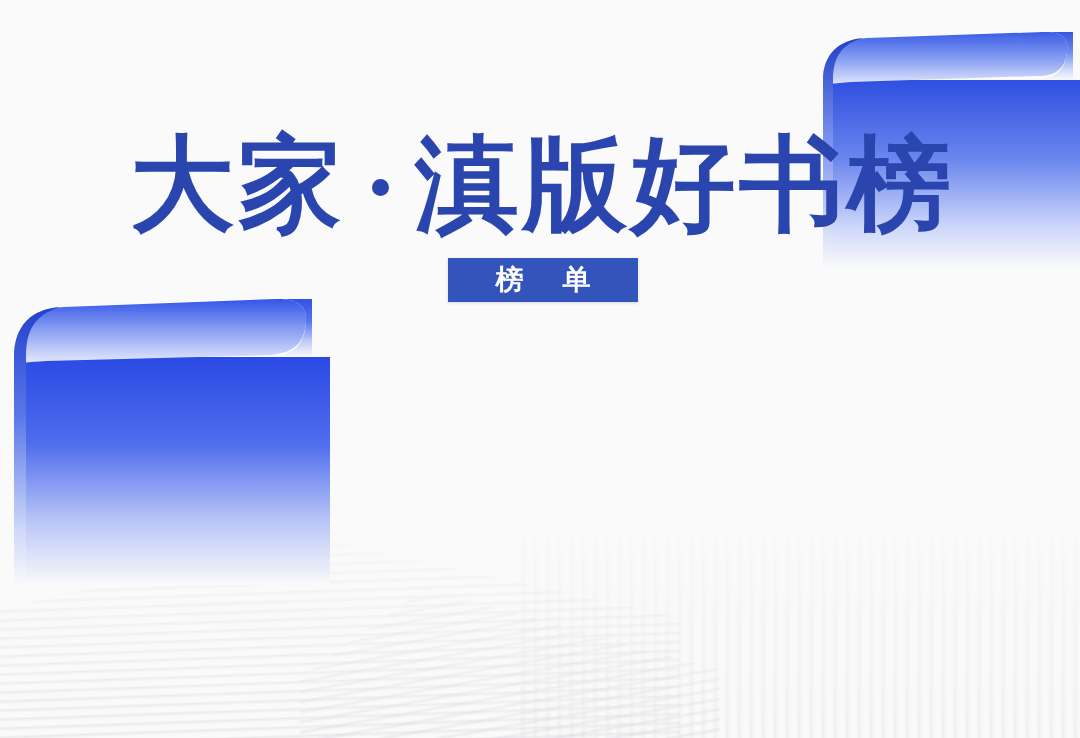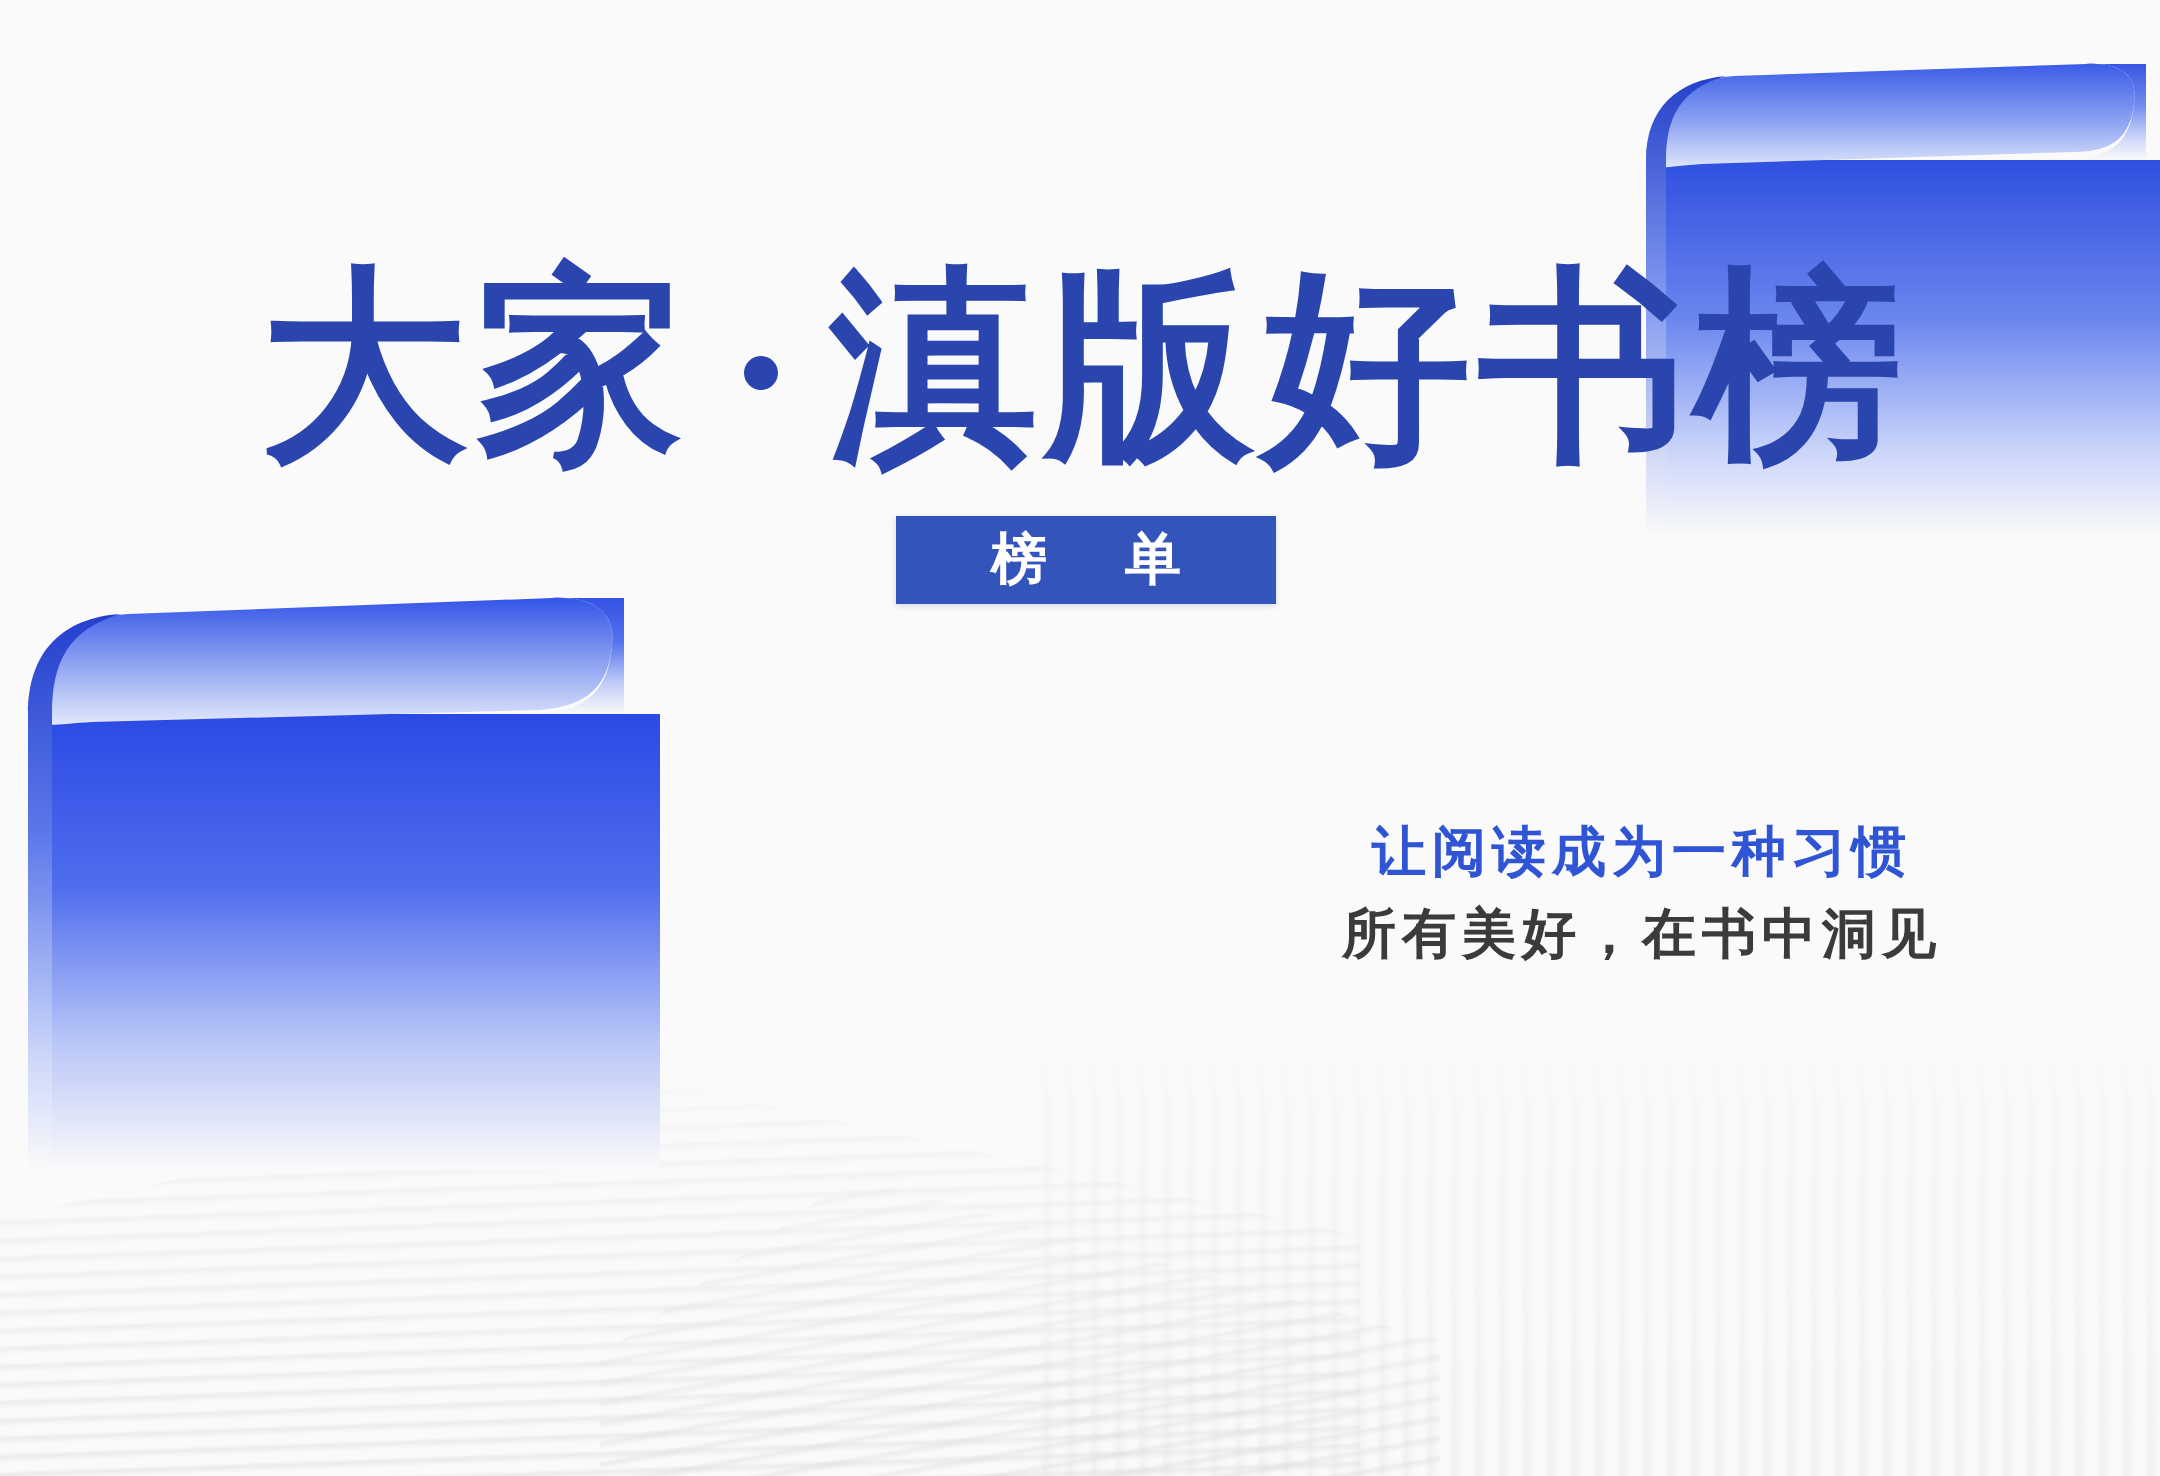--- a/index.html
+++ b/index.html
@@ -239,18 +239,14 @@
   </div>
 
   <div class="title">
     <span>大家</span><span class="sep"></span><span>滇版好书榜</span>
   </div>
 
   <div class="badge">
     <span>榜 单</span>
   </div>
 
-  <div class="tagline-block">
-    <div class="tagline-1">让阅读成为一种习惯</div>
-    <div class="tagline-2">所有美好，在书中洞见</div>
-  </div>
 
 </div>
 
 </body></html>

